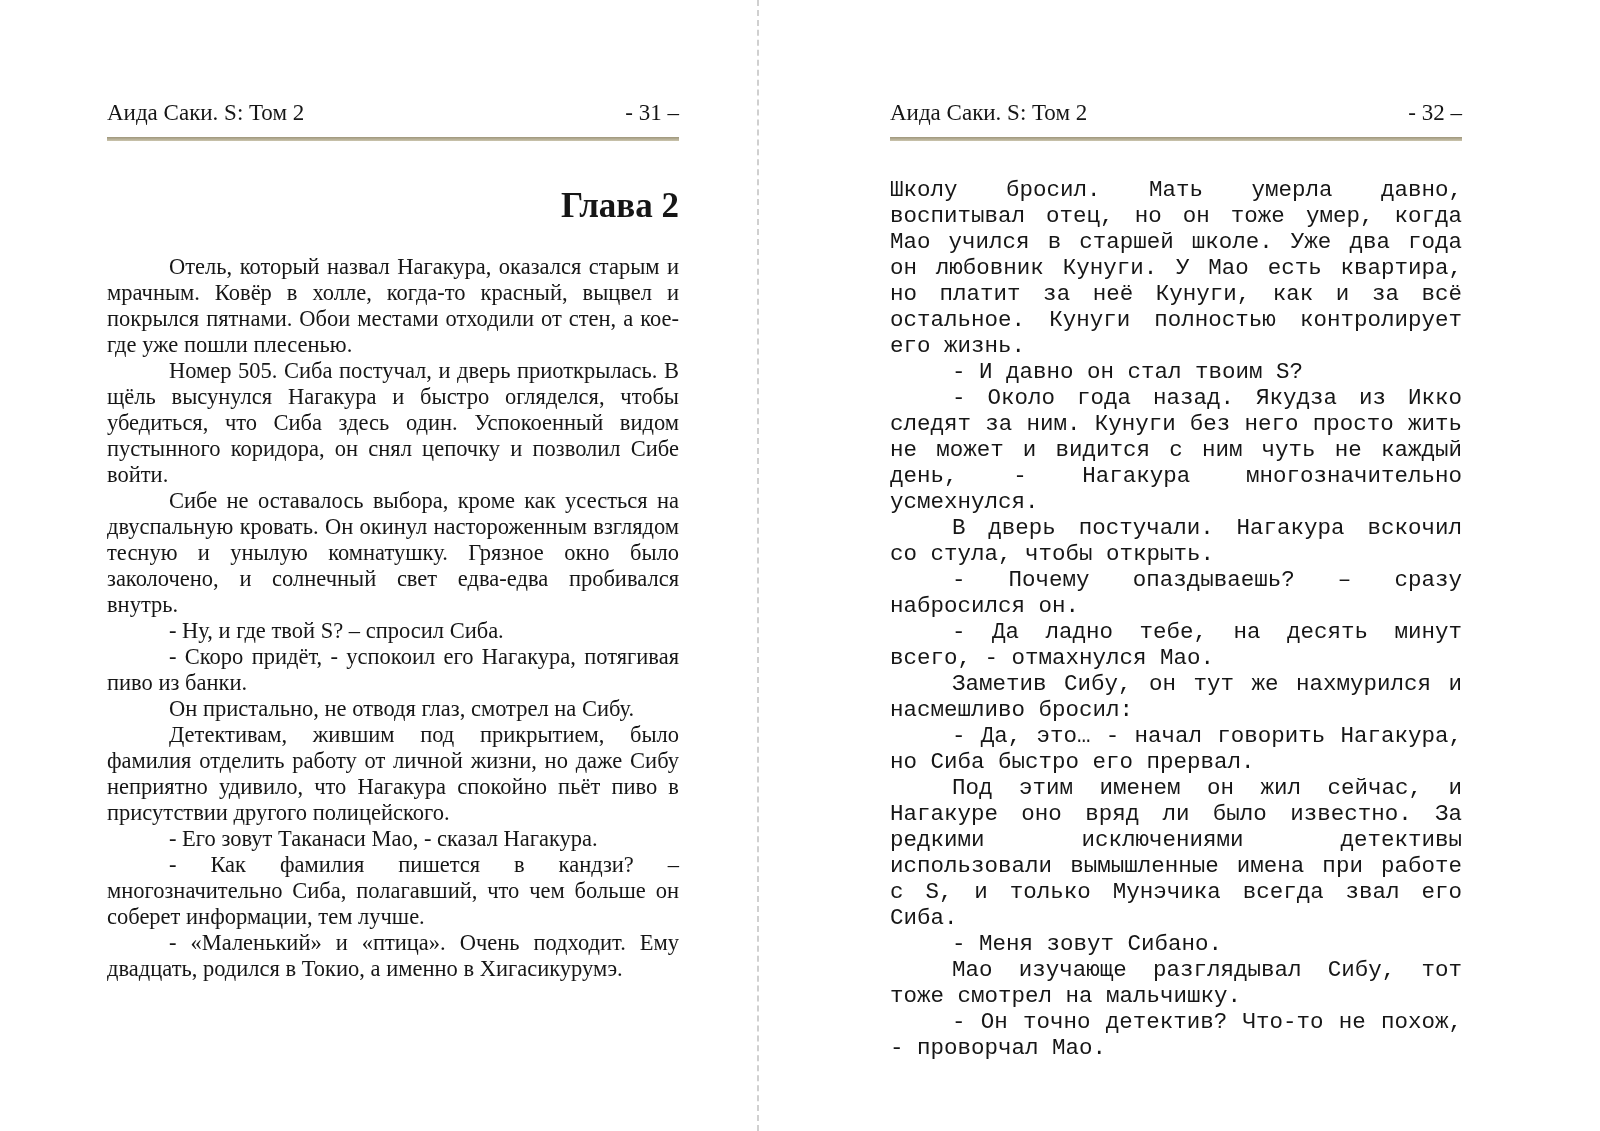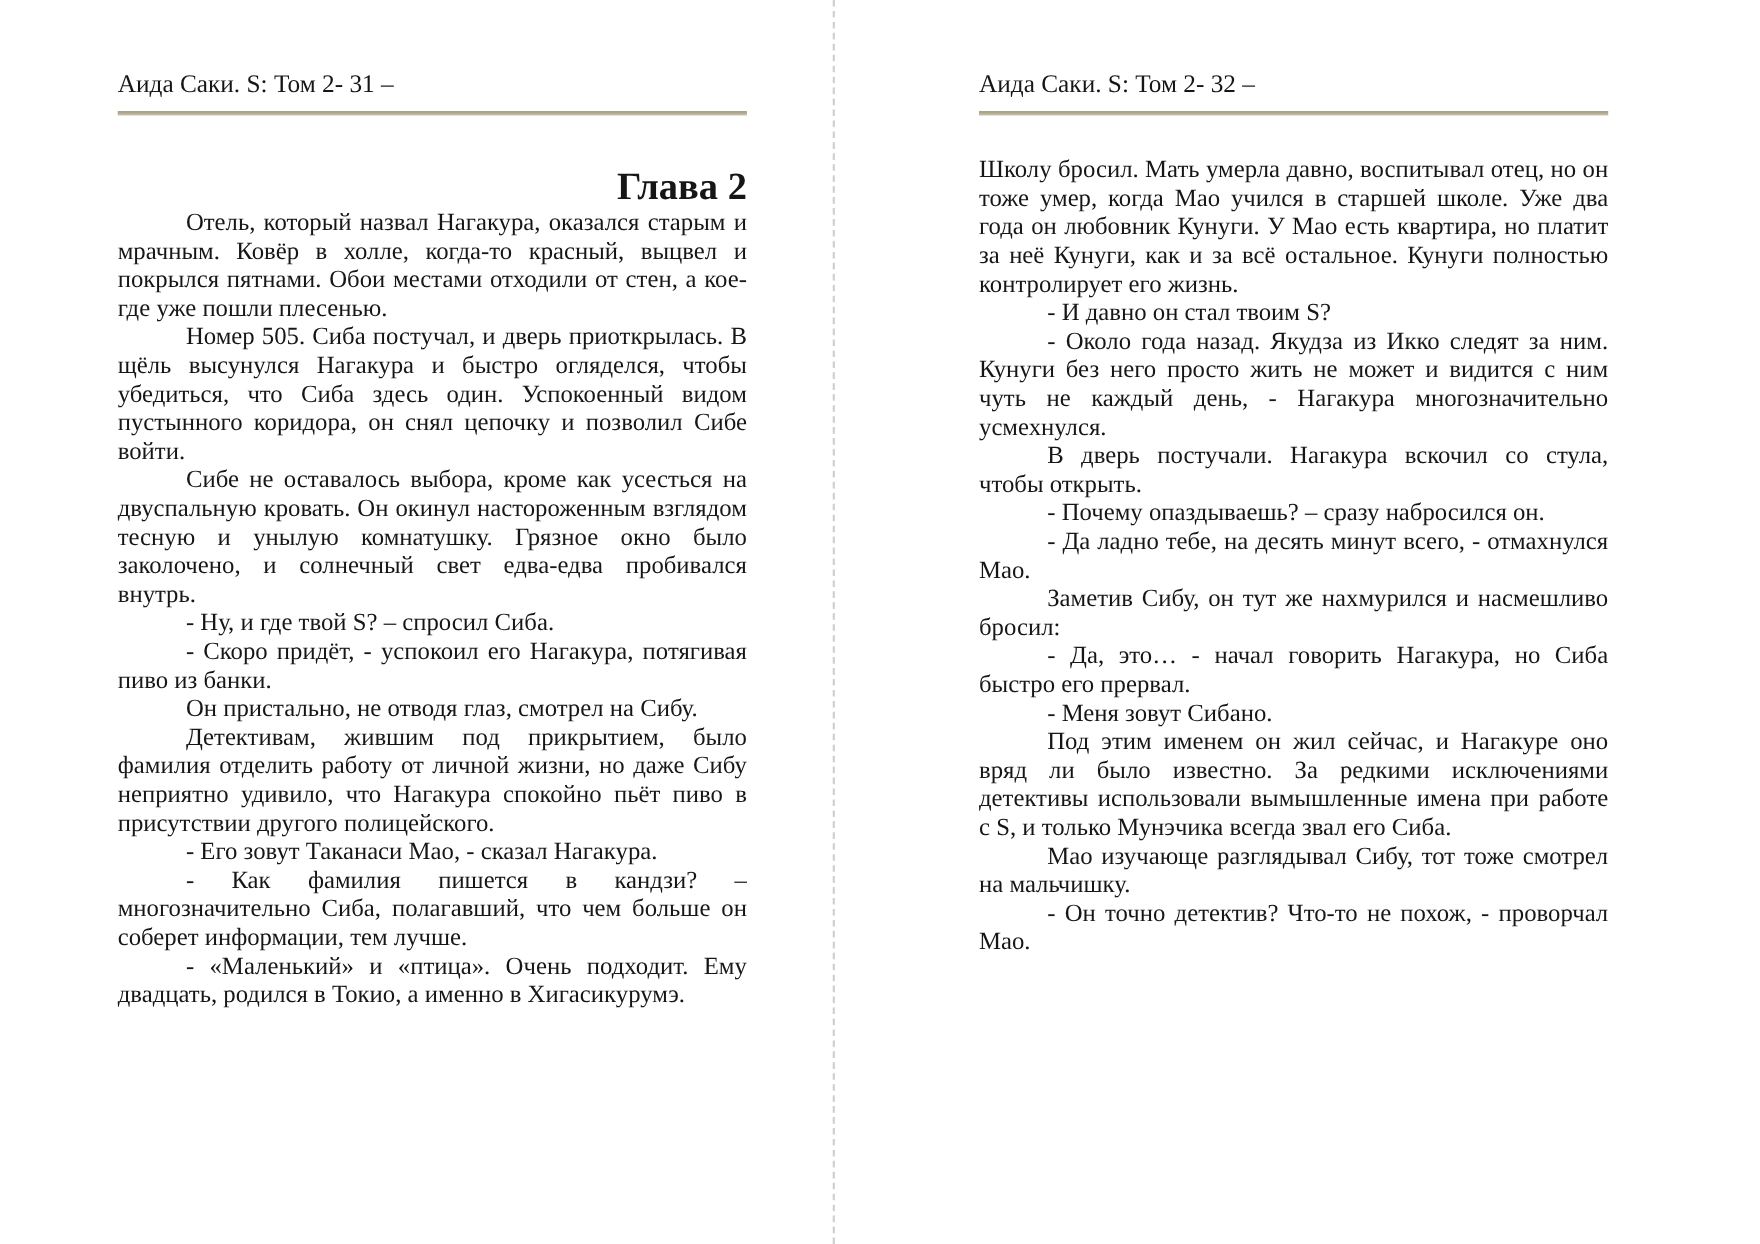--- a/index.html
+++ b/index.html
@@ -25,22 +25,23 @@
   }
   .page {
     position: absolute;
     top: 0;
     width: 572px;
   }
   .page.left  { left: 107px; }
   .page.right { left: 890px; }
   .running-header {
     display: flex;
+    justify-content: space-between;
     align-items: baseline;
-    padding-top: 64px;
+    padding-top: 100px;
     font-size: 23px;
     line-height: 26px;
     white-space: nowrap;
   }
   .header-rule {
     margin-top: 11px;
     height: 4px;
     background: linear-gradient(to bottom, var(--rule-color, #9e967b), #cbc5ae);
     border: 0;
   }
@@ -49,22 +50,22 @@
     text-align: right;
     font-size: 35px;
     line-height: 38px;
     font-weight: bold;
   }
   .body-text {
     font-size: 22.5px;
     line-height: 26px;
     text-align: justify;
   }
-  .page.left  .body-text { }
-  .page.right .body-text { margin-top: 36px; }
+  .page.left  .body-text { margin-top: 29px; }
+  .page.right .body-text { margin-top: 36px; font-family: Liberation Mono, monospace; }
   .body-text p {
     margin: 0;
     padding: 0;
     text-indent: 62px;
   }
   .body-text p.no-indent { text-indent: 0; }
 </style>
 </head>
 <body style="color: rgb(22, 22, 22);">
 
@@ -99,18 +100,18 @@
   <div class="header-rule"></div>
   <div class="body-text">
       <p class="no-indent">Школу бросил. Мать умерла давно, воспитывал отец, но он тоже умер, когда Мао учился в старшей школе. Уже два года он любовник Кунуги. У Мао есть квартира, но платит за неё Кунуги, как и за всё остальное. Кунуги полностью контролирует его жизнь.</p>
       <p>- И давно он стал твоим S?</p>
       <p>- Около года назад. Якудза из Икко следят за ним. Кунуги без него просто жить не может и видится с ним чуть не каждый день, - Нагакура многозначительно усмехнулся.</p>
       <p>В дверь постучали. Нагакура вскочил со стула, чтобы открыть.</p>
       <p>- Почему опаздываешь? – сразу набросился он.</p>
       <p>- Да ладно тебе, на десять минут всего, - отмахнулся Мао.</p>
       <p>Заметив Сибу, он тут же нахмурился и насмешливо бросил:</p>
       <p>- Да, это… - начал говорить Нагакура, но Сиба быстро его прервал.</p>
+      <p>Под этим именем он жил сейчас, и Нагакуре оно вряд ли было известно. За редкими исключениями детективы использовали вымышленные имена при работе с S, и только Мунэчика всегда звал его Сиба.</p>
       <p>- Меня зовут Сибано.</p>
-      <p>Под этим именем он жил сейчас, и Нагакуре оно вряд ли было известно. За редкими исключениями детективы использовали вымышленные имена при работе с S, и только Мунэчика всегда звал его Сиба.</p>
       <p>Мао изучающе разглядывал Сибу, тот тоже смотрел на мальчишку.</p>
       <p>- Он точно детектив? Что-то не похож, - проворчал Мао.</p>
     </div>
 </section>
 
 </body></html>

